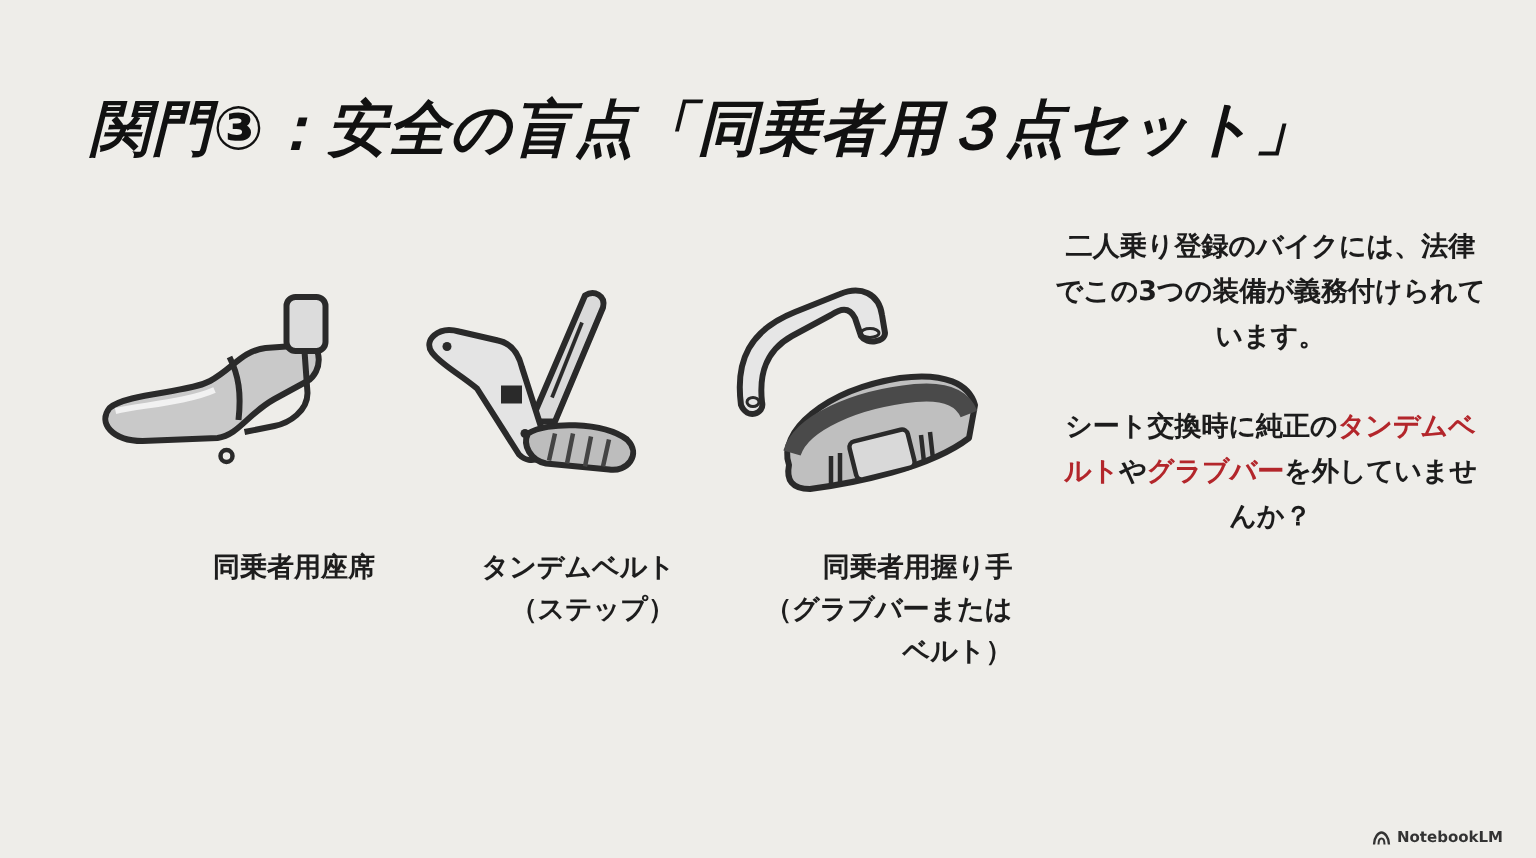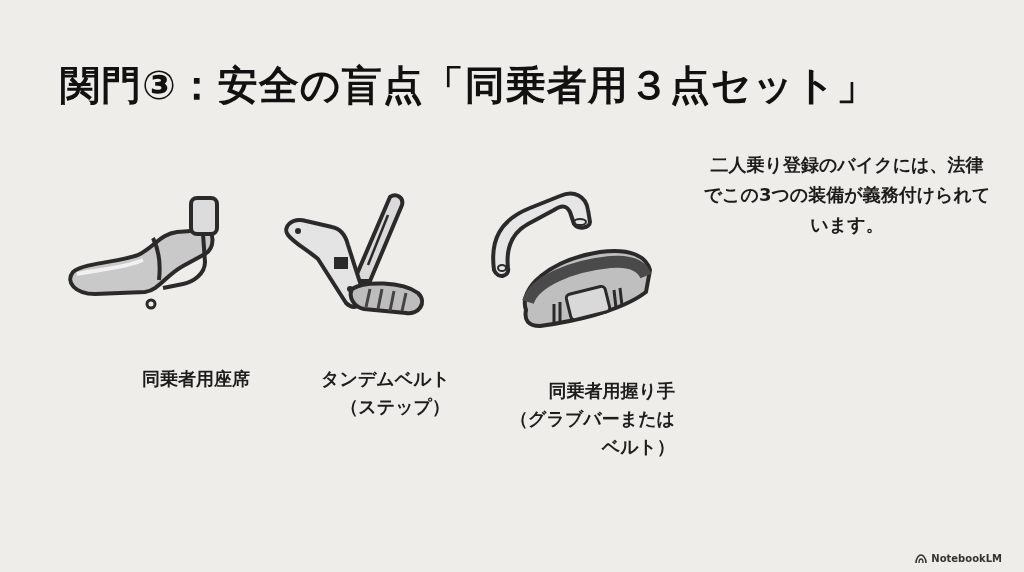--- a/index.html
+++ b/index.html
@@ -12,20 +12,21 @@
     }
     .slide { position: absolute; inset: 0; }
     .title {
       position: absolute;
       left: 60px; top: 58px;
       font-size: 40px;
       font-weight: bold;
       letter-spacing: 1px;
       color: #111;
       white-space: nowrap;
+      font-style: italic;
     }
     .items {
       position: absolute;
       left: 40px; top: 180px;
       width: 640px; height: 280px;
     }
     .item { position: absolute; text-align: center; }
     .item .illus { position: absolute; }
     .item .label {
       position: absolute;
@@ -34,21 +35,21 @@
       line-height: 28px;
       color: #1d1d1d;
       white-space: pre-line;
       text-align: right;
     }
     .item-seat .illus { left: 25px; top: 10px; width: 170px; height: 130px; }
     .item-seat .label { left: 10px; top: 185px; width: 200px; }
     .item-step .illus { left: 232px; top: 5px; width: 160px; height: 150px; }
     .item-step .label { left: 210px; top: 185px; width: 200px; }
     .item-grab .illus { left: 430px; top: 0px; width: 210px; height: 160px; }
-    .item-grab .label { left: 425px; top: 185px; width: 210px; margin-top: 12px; }
+    .item-grab .label { left: 425px; top: 185px; width: 210px; }
 
     .side {
       position: absolute;
       left: 702px; top: 150px;
       width: 290px;
       text-align: center;
     }
     .para {
       font-size: 18px;
       font-weight: bold;
@@ -120,20 +121,21 @@
         </svg>
       </div>
       <div class="label">同乗者用握り手
 （グラブバーまたは
 ベルト）</div>
     </div>
   </div>
 
   <div class="side">
     <p class="para">二人乗り登録のバイクには、法律でこの3つの装備が義務付けられています。</p>
+    <p class="para"><span>シート交換時に純正の</span><span class="accent">タンデムベルト</span><span>や</span><span class="accent">グラブバー</span><span>を外していませんか？</span></p>
   </div>
 
   <div class="brand">
     <svg viewBox="0 0 12 10">
       <path d="M1 9 C1 4, 4 1, 6 1 C8 1, 11 4, 11 9" fill="none" stroke="#333" stroke-width="1.6"></path>
       <path d="M4 9 C4 6, 5 5, 6 5 C7 5, 8 6, 8 9" fill="none" stroke="#333" stroke-width="1.4"></path>
     </svg>
     <span>NotebookLM</span>
   </div>
 </div>

